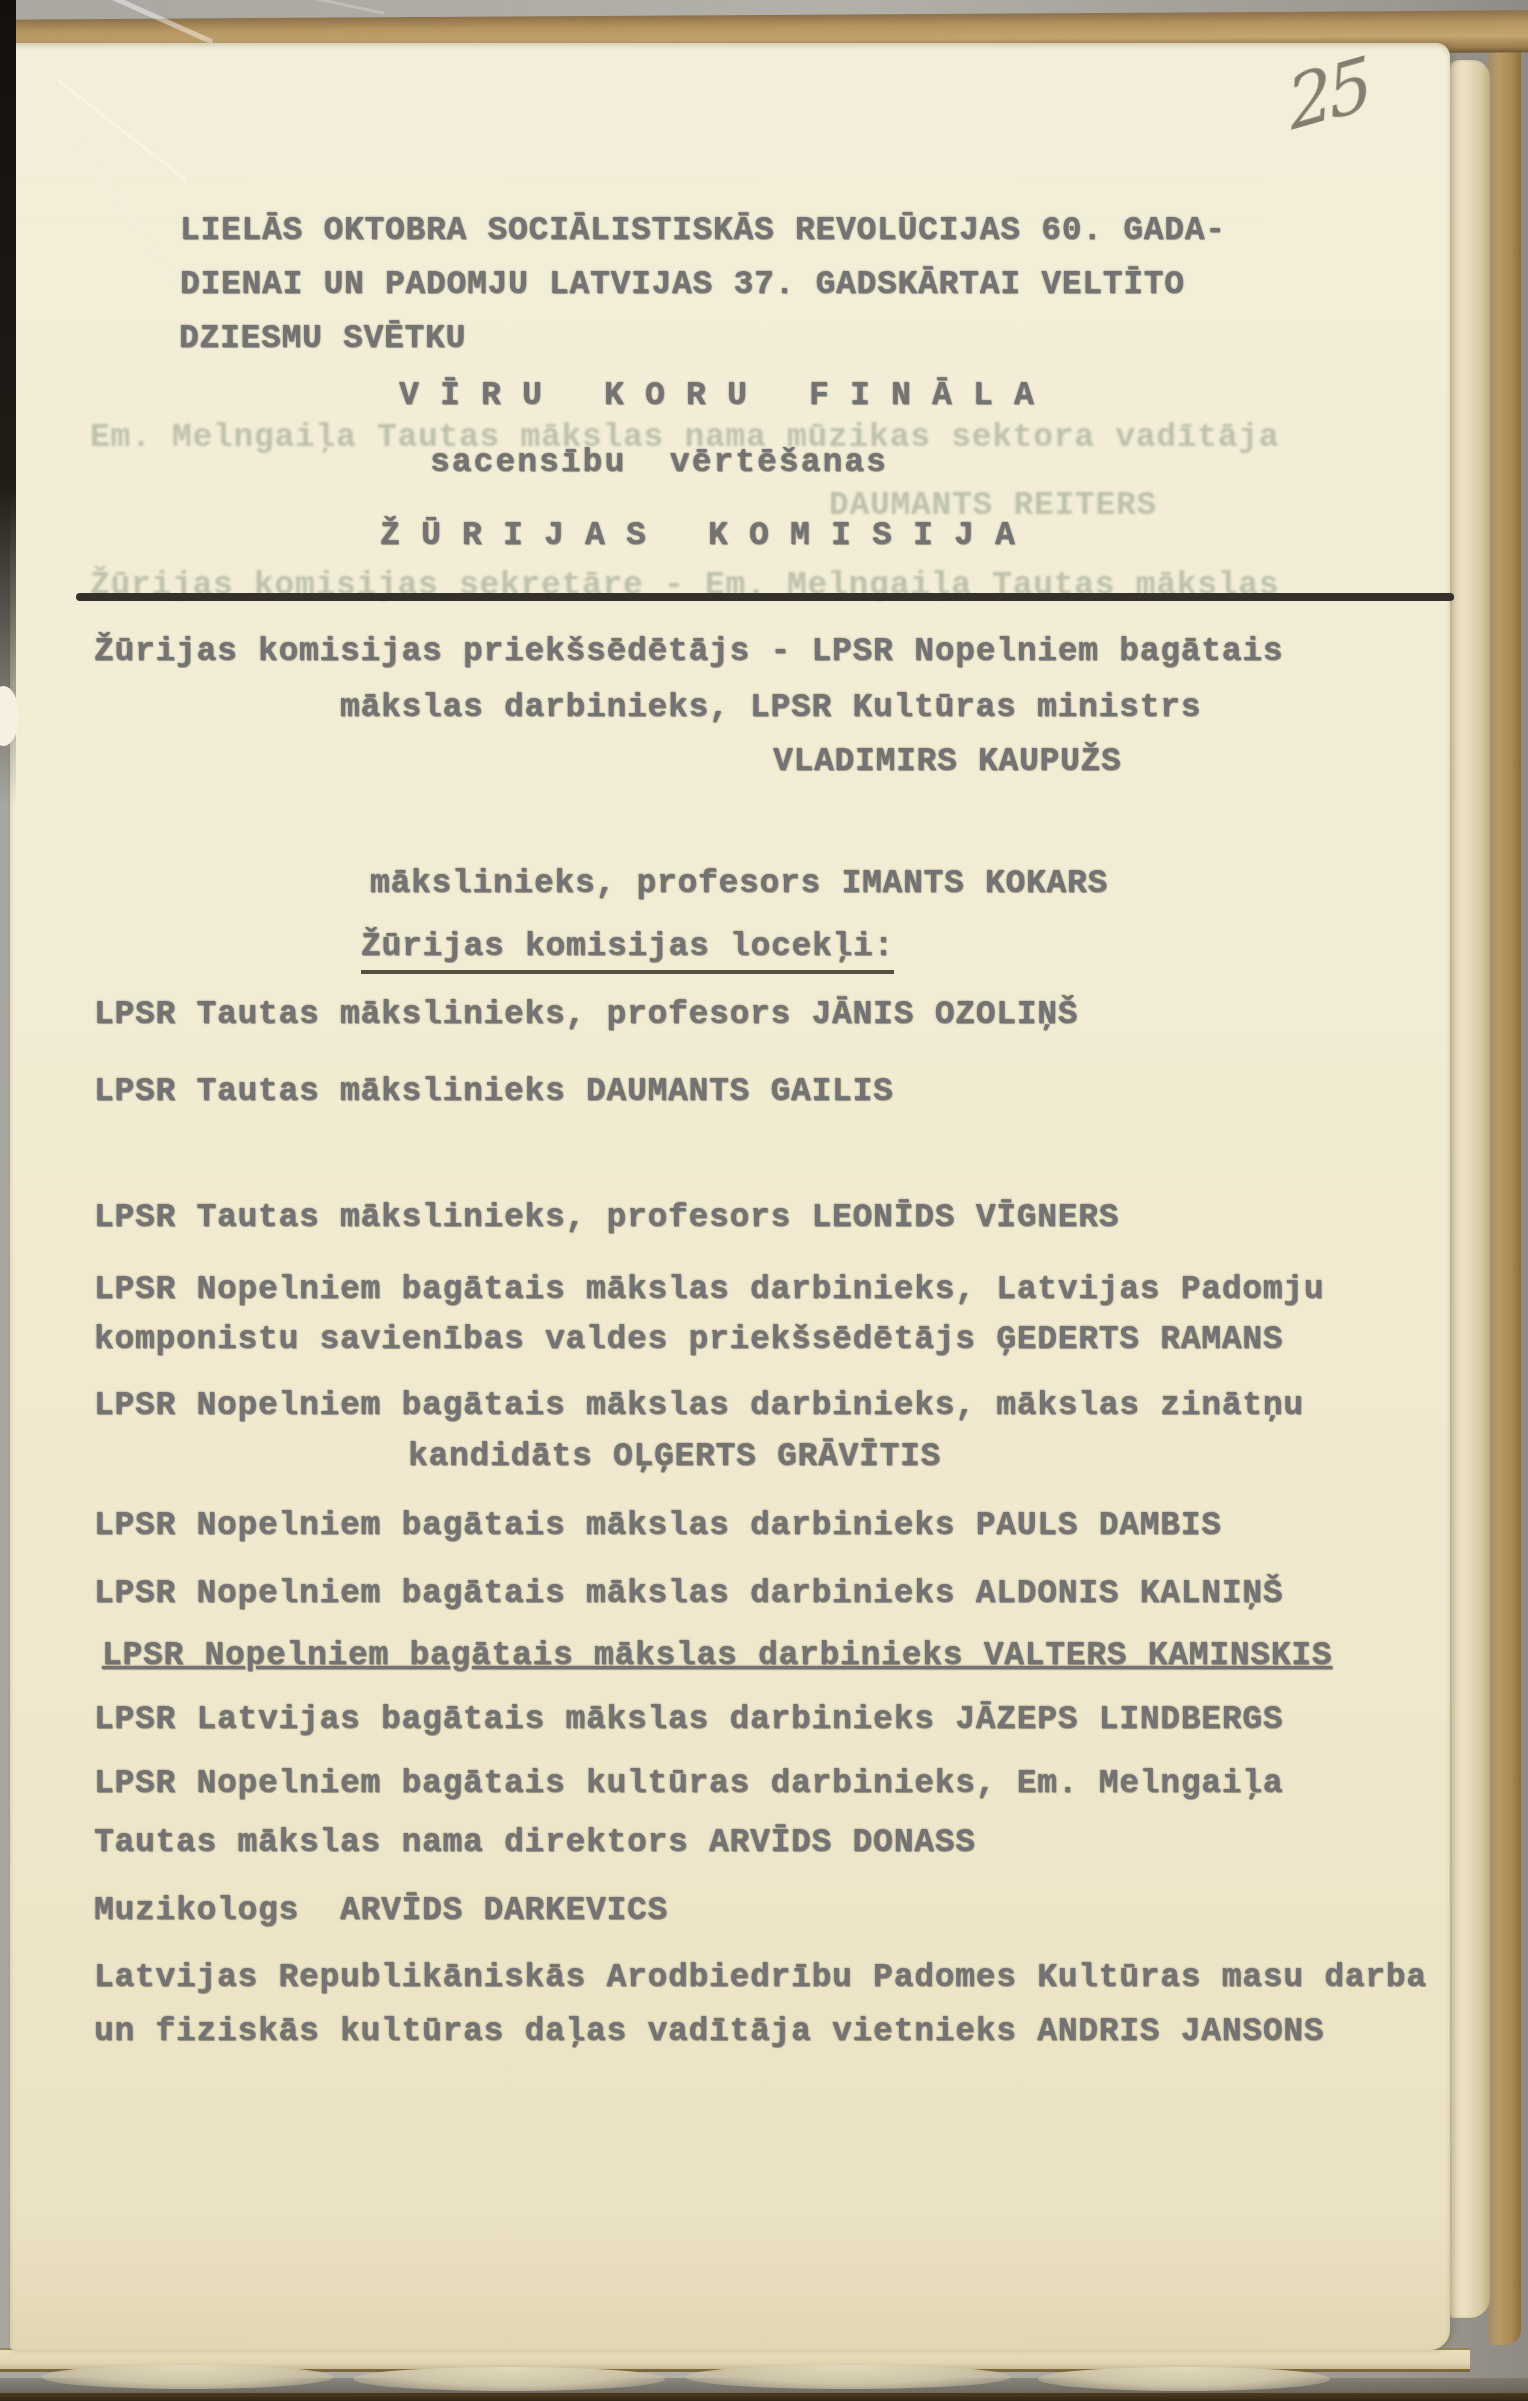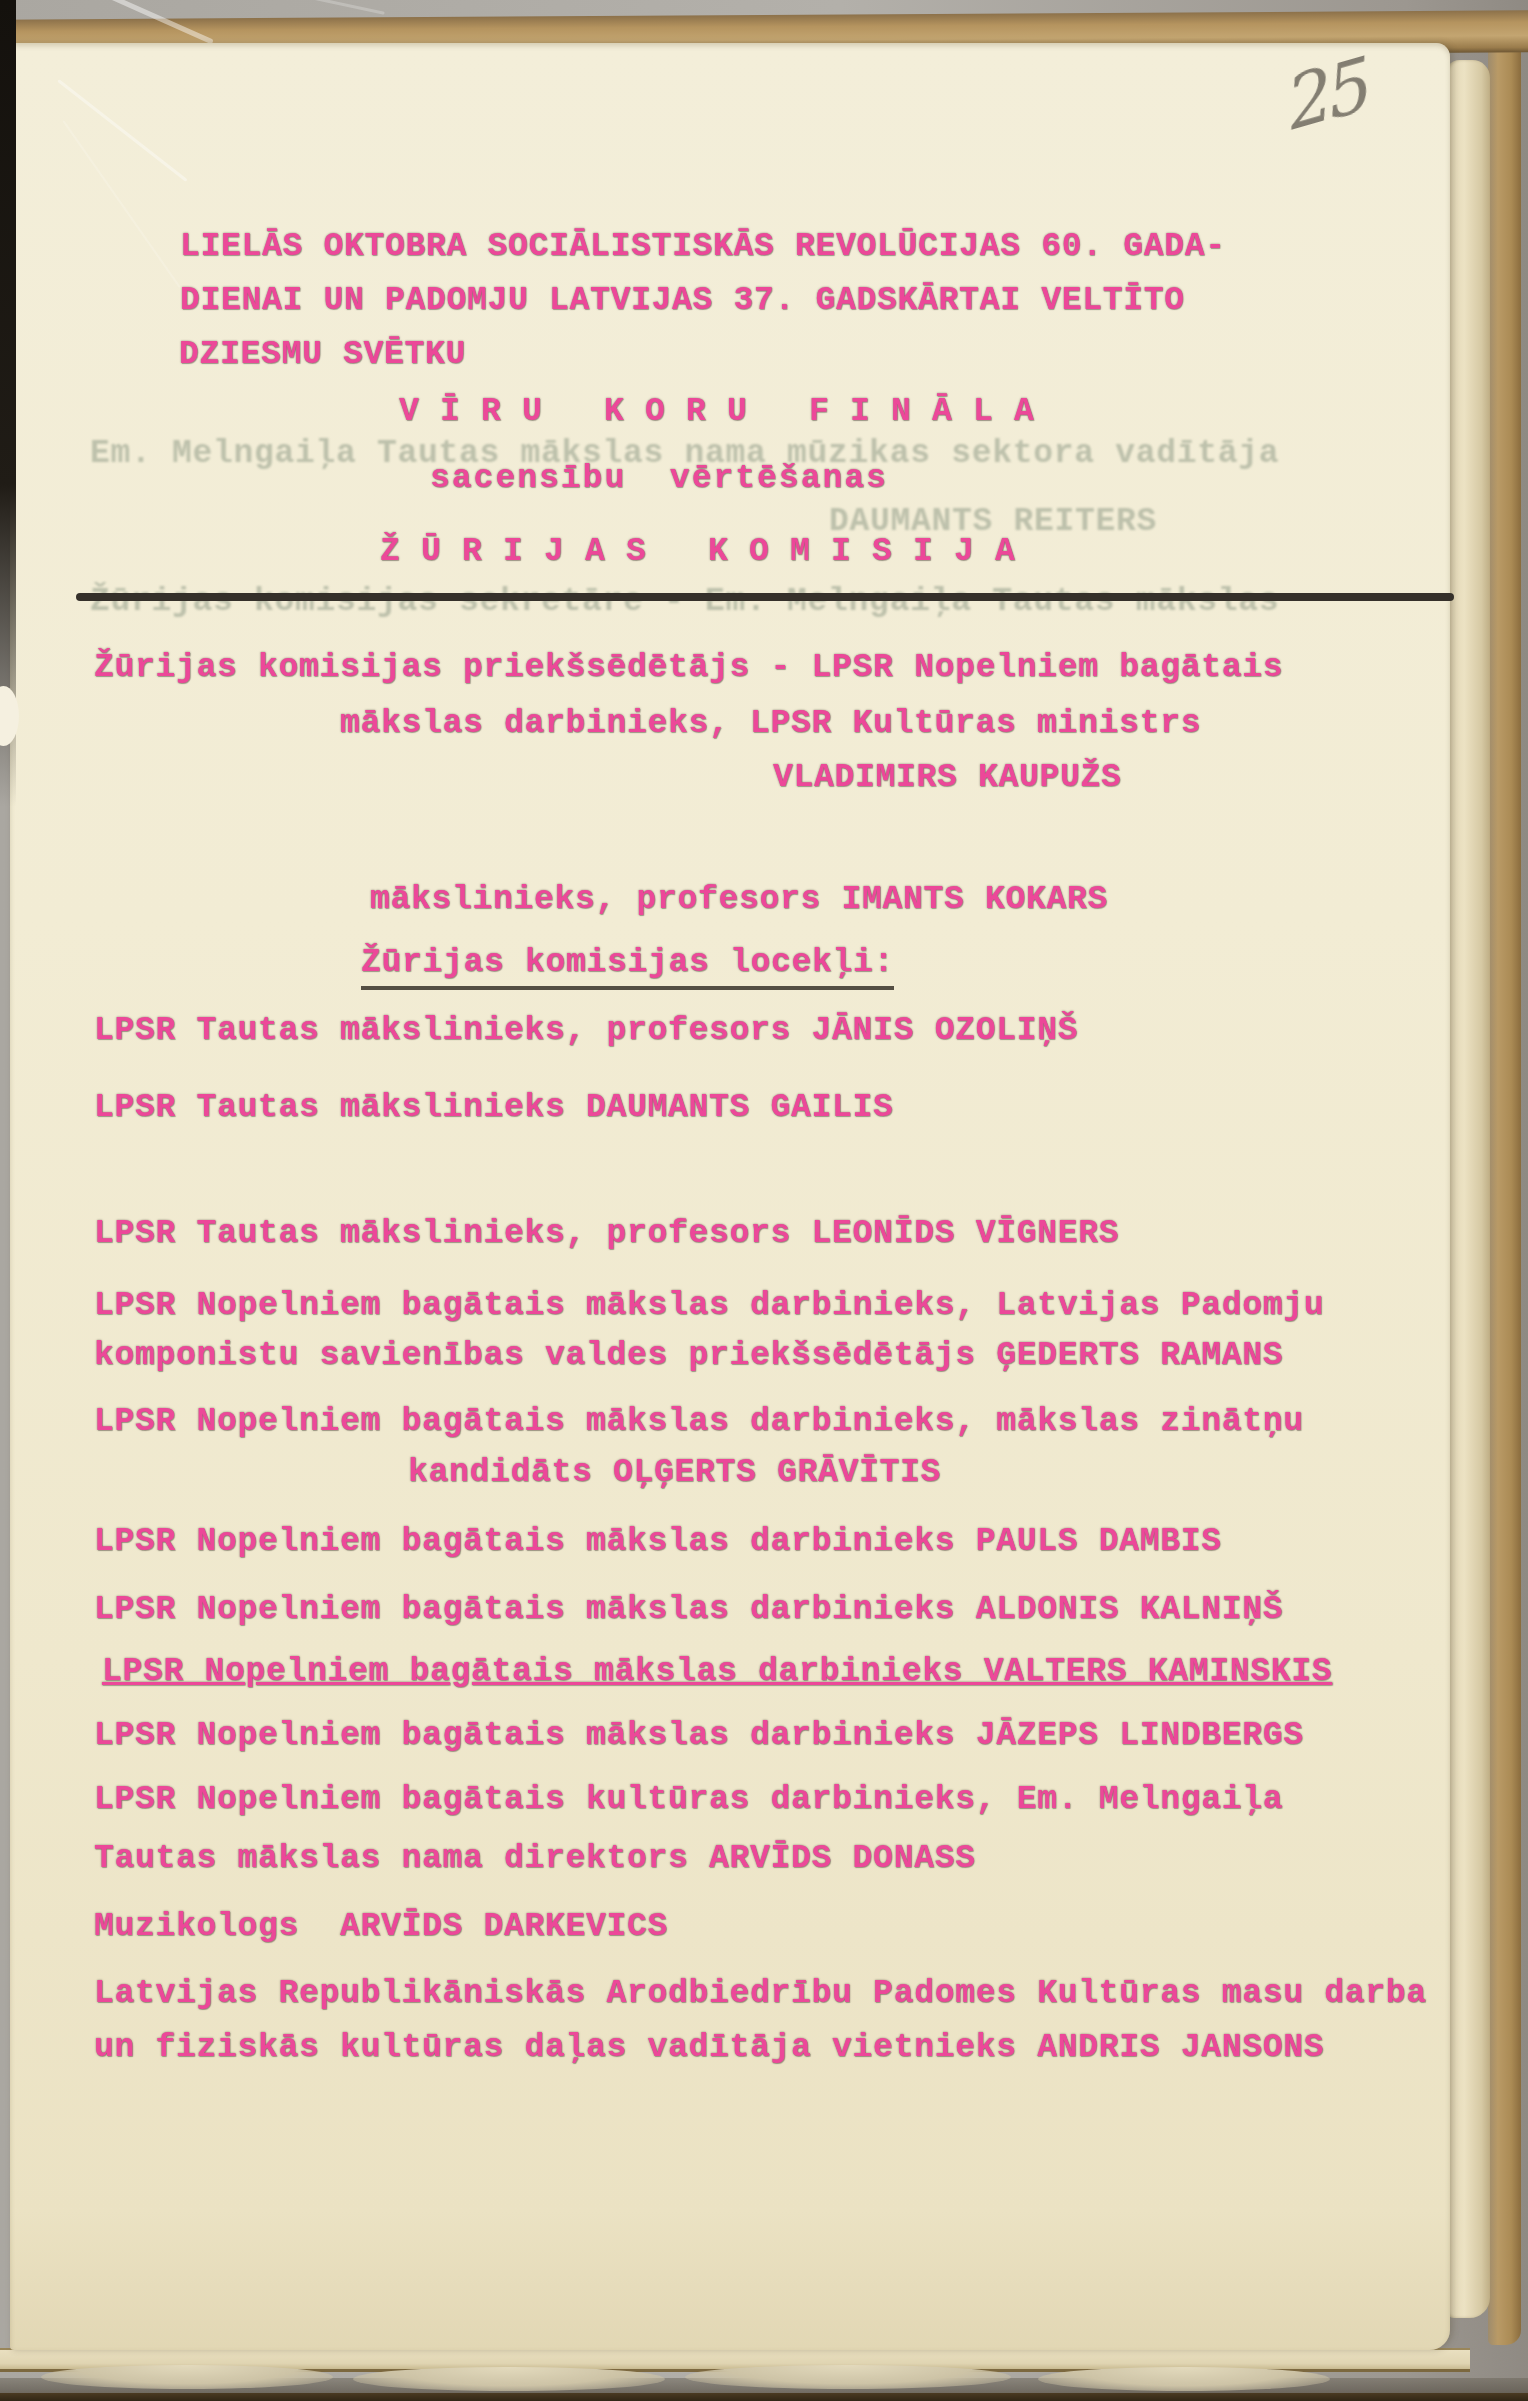--- a/index.html
+++ b/index.html
@@ -62,24 +62,23 @@
   }
   .bottom-dark{
     position:absolute;left:0;top:2393px;width:1529px;height:8.8px;z-index:3;
     background:linear-gradient(180deg,#4a3a22 0%,#2e2414 100%);
   }
   
   .textlayer{position:absolute;inset:0;z-index:4;}
   .t{
     position:absolute;white-space:pre;
     font:700 33px/1.15 "Liberation Mono","DejaVu Sans Mono",monospace;
-    letter-spacing:0.7px;color:#ec4899;
+    letter-spacing:0.7px;color:#737373;
     text-shadow:0 0 2px rgba(66,58,47,.65), 0.7px 0.7px 0.7px rgba(66,58,47,.35);
     filter:blur(0.4px);
-    margin-top:16px;
   }
   .ghost{
     color:rgba(146,156,137,.55);text-shadow:none;filter:blur(1.2px);
   }
   .heading-underline{
     border-bottom:4.7px solid rgba(56,50,41,.85);padding-bottom:4px;
   }
   .rule{
     position:absolute;left:76px;top:593px;width:1378px;height:7.5px;
     background:#35302a;border-radius:4.1px;filter:blur(0.7px);z-index:4;
@@ -146,21 +145,21 @@
     <div class="t" style="left:94px;top:996px;">LPSR Tautas mākslinieks, profesors JĀNIS OZOLIŅŠ</div>
     <div class="t" style="left:94px;top:1073px;">LPSR Tautas mākslinieks DAUMANTS GAILIS</div>
     <div class="t" style="left:94px;top:1199px;">LPSR Tautas mākslinieks, profesors LEONĪDS VĪGNERS</div>
     <div class="t" style="left:94px;top:1271px;">LPSR Nopelniem bagātais mākslas darbinieks, Latvijas Padomju</div>
     <div class="t" style="left:94px;top:1321px;">komponistu savienības valdes priekšsēdētājs ĢEDERTS RAMANS</div>
     <div class="t" style="left:94px;top:1387px;">LPSR Nopelniem bagātais mākslas darbinieks, mākslas zinātņu</div>
     <div class="t" style="left:408px;top:1438px;text-align:center;">kandidāts OĻĢERTS GRĀVĪTIS</div>
     <div class="t" style="left:94px;top:1507px;">LPSR Nopelniem bagātais mākslas darbinieks PAULS DAMBIS</div>
     <div class="t" style="left:94px;top:1575px;">LPSR Nopelniem bagātais mākslas darbinieks ALDONIS KALNIŅŠ</div>
     <div class="t" style="left:102px;top:1637px;text-decoration:underline;">LPSR Nopelniem bagātais mākslas darbinieks VALTERS KAMINSKIS</div>
-    <div class="t" style="left:94px;top:1701px;">LPSR Nopelniem bagātais mākslas darbinieks JĀZEPS LINDBERGS</div>
+    <div class="t" style="left:94px;top:1701px;">LPSR Latvijas bagātais mākslas darbinieks JĀZEPS LINDBERGS</div>
     <div class="t" style="left:94px;top:1765px;">LPSR Nopelniem bagātais kultūras darbinieks, Em. Melngaiļa</div>
     <div class="t" style="left:94px;top:1824px;">Tautas mākslas nama direktors ARVĪDS DONASS</div>
     <div class="t" style="left:94px;top:1892px;">Muzikologs  ARVĪDS DARKEVICS</div>
     <div class="t" style="left:94px;top:1959px;">Latvijas Republikāniskās Arodbiedrību Padomes Kultūras masu darba</div>
     <div class="t" style="left:94px;top:2013px;">un fiziskās kultūras daļas vadītāja vietnieks ANDRIS JANSONS</div>
 
     <div class="pencil">25</div>
   </div>
 
 </div>

